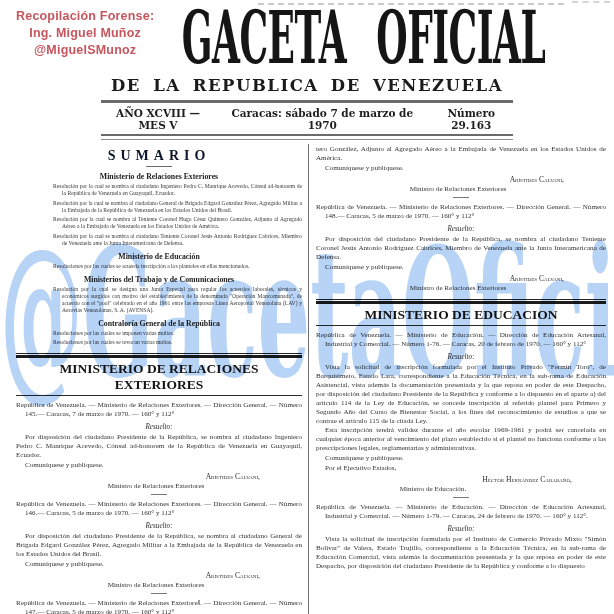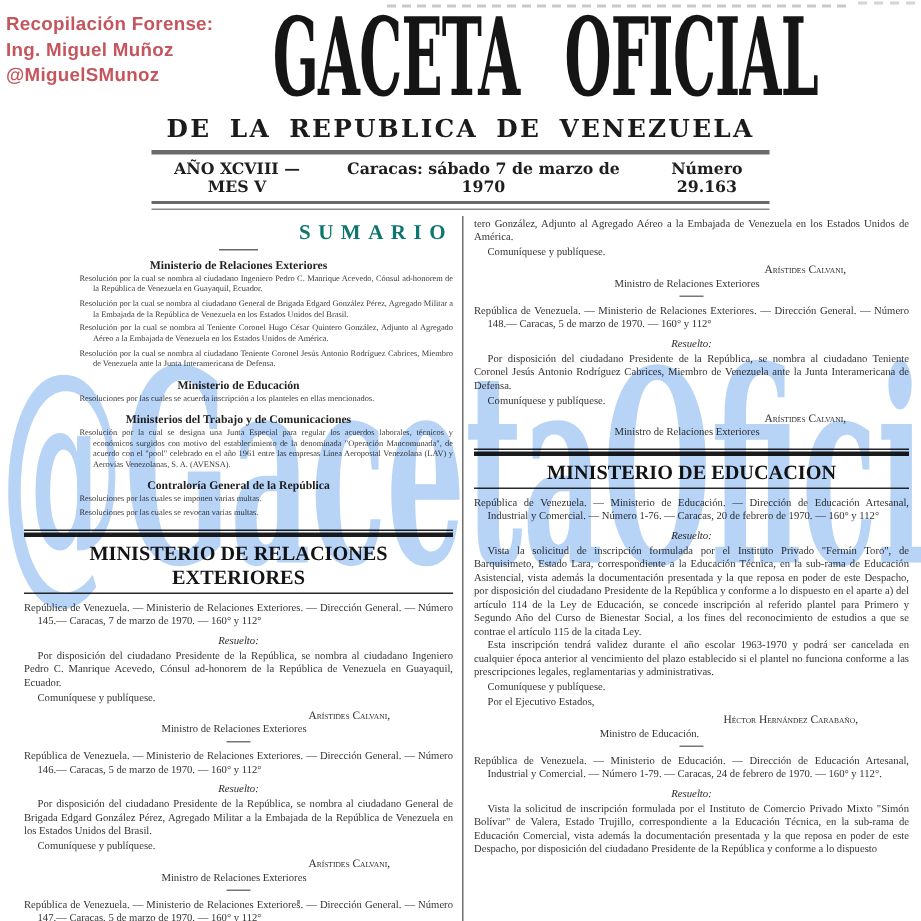--- a/index.html
+++ b/index.html
@@ -4,24 +4,24 @@
 <style>
   html,body{margin:0;padding:0;background:#ffffff;}
   .page{position:relative;width:614px;height:614px;background:#fff;overflow:hidden;
         font-family:"Liberation Serif","DejaVu Serif",serif;color:#232323;}
 
   
   .scan-top{position:absolute;top:3px;left:258px;width:306px;border-top:2px dashed #c9c9c9;}
   .scan-top2{position:absolute;top:1px;left:572px;width:38px;border-top:2px dashed #d4d4d4;}
 
   
-  .annotation{position:absolute;top:8px;left:4px;z-index:1;
+  .annotation{position:absolute;top:8px;left:16px;z-index:1;
               font-family:"Liberation Sans","DejaVu Sans",sans-serif;
               font-weight:bold;font-size:12.5px;line-height:17px;color:#c5565e;
-              letter-spacing:.2px;}
+              letter-spacing:.2px;text-align:center;}
 
   
   .masthead{position:relative;z-index:2;text-align:center;padding-top:6px;}
   .mast-title{margin:0;font-family:"DejaVu Serif",serif;font-weight:bold;font-size:72px;
               line-height:64px;white-space:nowrap;color:#151515;}
   .mast-title .squeeze{display:inline-block;transform:scaleX(.5);transform-origin:center;
               word-spacing:.5em;letter-spacing:-1px;}
   .mast-sub{font-family:"DejaVu Serif",serif;font-weight:bold;font-size:16.5px;color:#1b1b1b;
             letter-spacing:1.5px;word-spacing:5px;margin-top:6px;}
   .dateline-wrap{width:412px;margin:5px auto 0;}
@@ -32,22 +32,22 @@
   .rule-bot{height:3px;border-top:2px solid #6a6a6a;border-bottom:1px solid #8a8a8a;}
 
   
   .columns{position:relative;z-index:2;display:flex;margin-top:4px;height:482px;
            overflow:hidden;padding:0 8px 0 16px;}
   .col{box-sizing:border-box;}
   .col.left{width:292px;padding-right:6px;}
   .col.right{width:298px;border-left:1px solid #6f6f6f;padding-left:7px;}
 
   
-  .sumario-title{text-align:right;font-weight:bold;font-size:14px;letter-spacing:5px;
-                 margin:4px 0 1px;color:#0f766e;}
+  .sumario-title{text-align:center;font-weight:bold;font-size:14px;letter-spacing:5px;
+                 margin:4px 0 1px;color:#0f172a;}
   .orn{width:26px;border-top:1px solid #6a6a6a;margin:2px auto 3px;}
   .sum-head{text-align:center;font-weight:bold;font-size:7.8px;margin:5px 0 2px;color:#222;}
   .sum-entry{font-size:5.6px;line-height:7px;text-align:justify;color:#3a3a3a;
              padding-left:46px;text-indent:-9px;margin:0 0 2.5px;}
 
   
   .section-header{margin-top:7px;border-top:1px solid #222;position:relative;}
   .section-header .bar{border-top:3px solid #1c1c1c;margin-top:1px;}
   .section-header .txt{display:block;text-align:center;
        font-family:Liberation Serif, serif;font-weight:bold;
@@ -181,21 +181,21 @@
 
       <div class="section-header">
         <div class="bar"></div>
         <span class="txt">MINISTERIO DE EDUCACION</span>
       </div>
 
       <div class="blk">
         <p class="blk-header">República de Venezuela. — Ministerio de Educación. — Dirección de Educación Artesanal, Industrial y Comercial. — Número 1-76. — Caracas, 20 de febrero de 1970. — 160° y 112°</p>
         <div class="resuelto">Resuelto:</div>
         <p class="body-p">Vista la solicitud de inscripción formulada por el Instituto Privado "Fermín Toro", de Barquisimeto, Estado Lara, correspondiente a la Educación Técnica, en la sub-rama de Educación Asistencial, vista además la documentación presentada y la que reposa en poder de este Despacho, por disposición del ciudadano Presidente de la República y conforme a lo dispuesto en el aparte a) del artículo 114 de la Ley de Educación, se concede inscripción al referido plantel para Primero y Segundo Año del Curso de Bienestar Social, a los fines del reconocimiento de estudios a que se contrae el artículo 115 de la citada Ley.</p>
-        <p class="body-p">Esta inscripción tendrá validez durante el año escolar 1963-1970 y podrá ser cancelada en cualquier época anterior al vencimiento del plazo establecido si el plantel no funciona conforme a las prescripciones legales, reglamentarias y administrativas.</p>
+        <p class="body-p">Esta inscripción tendrá validez durante el año escolar 1969-1961 y podrá ser cancelada en cualquier época anterior al vencimiento del plazo establecido si el plantel no funciona conforme a las prescripciones legales, reglamentarias y administrativas.</p>
         <p class="closing">Comuníquese y publíquese.</p>
         <p class="closing">Por el Ejecutivo Estados,</p>
         <div class="sig-name" style="padding-right:34px">Héctor Hernández Carabaño,</div>
         <div class="sig-title" style="padding-right:56px">Ministro de Educación.</div>
         <div class="sep"></div>
       </div>
 
       <div class="blk">
         <p class="blk-header">República de Venezuela. — Ministerio de Educación. — Dirección de Educación Artesanal, Industrial y Comercial. — Número 1-79. — Caracas, 24 de febrero de 1970. — 160° y 112°.</p>
         <div class="resuelto">Resuelto:</div>

